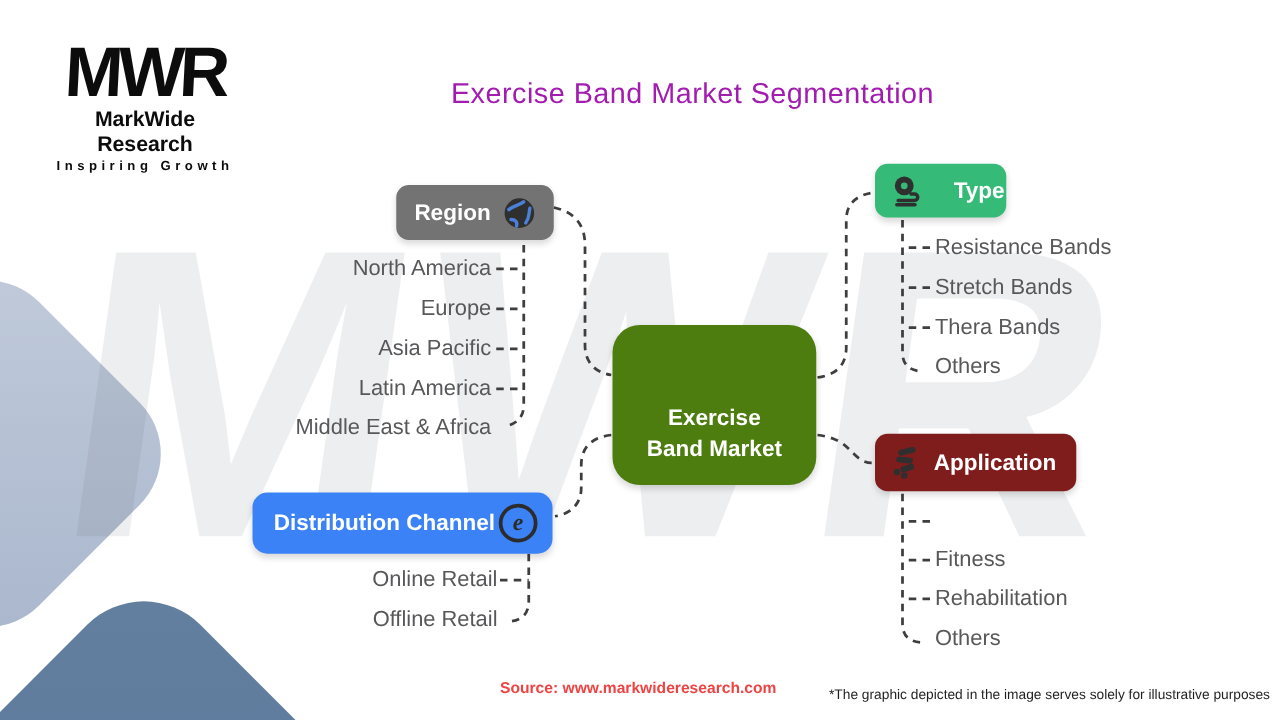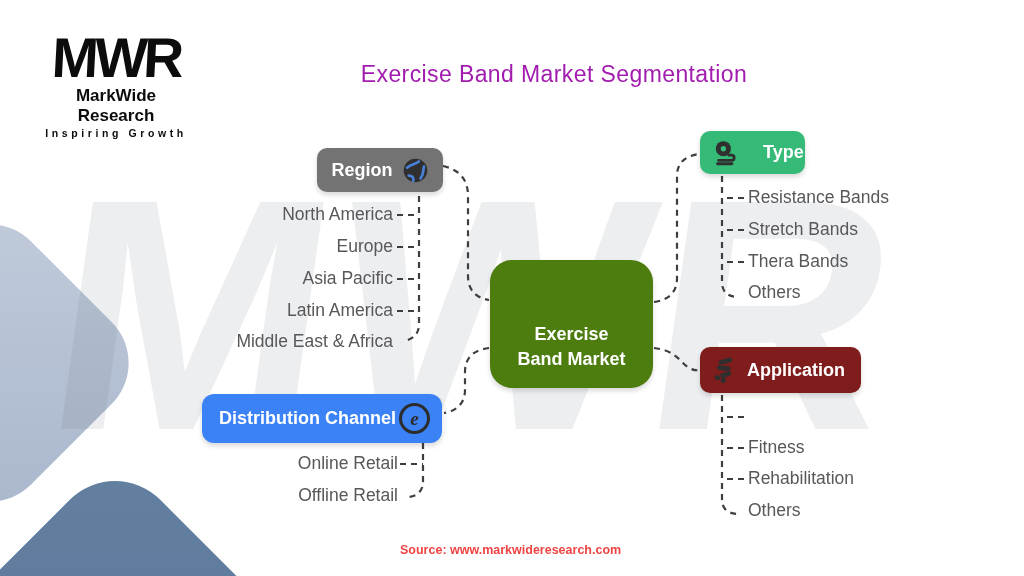--- a/index.html
+++ b/index.html
@@ -139,14 +139,15 @@
   <div class="node node-dist" style="background: #3b82f6;">
     <span>Distribution Channel</span>
     <span class="icon e-badge">
       <span>e</span>
     </span>
   </div>
   <div class="list-item align-right" style="top:453px;right:626px;">Online Retail</div>
   <div class="list-item align-right" style="top:485px;right:626px;">Offline Retail</div>
 
   <div class="footer-source">Source: www.markwideresearch.com</div>
+  <div class="footer-disclaimer">*The graphic depicted in the image serves solely for illustrative purposes</div>
 
 </div>
 
 </body></html>

